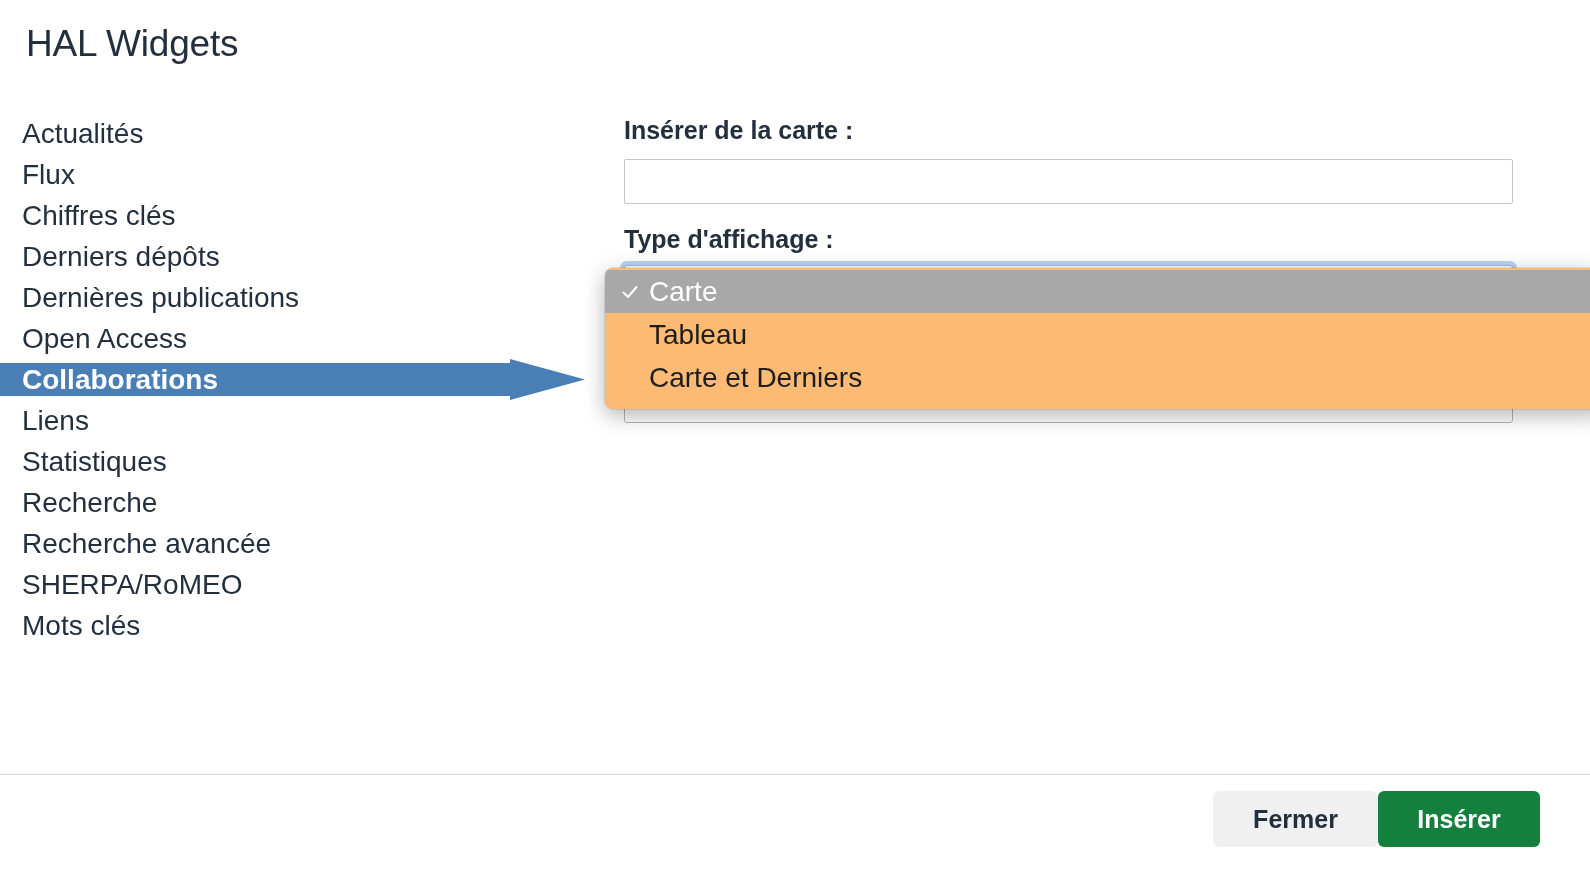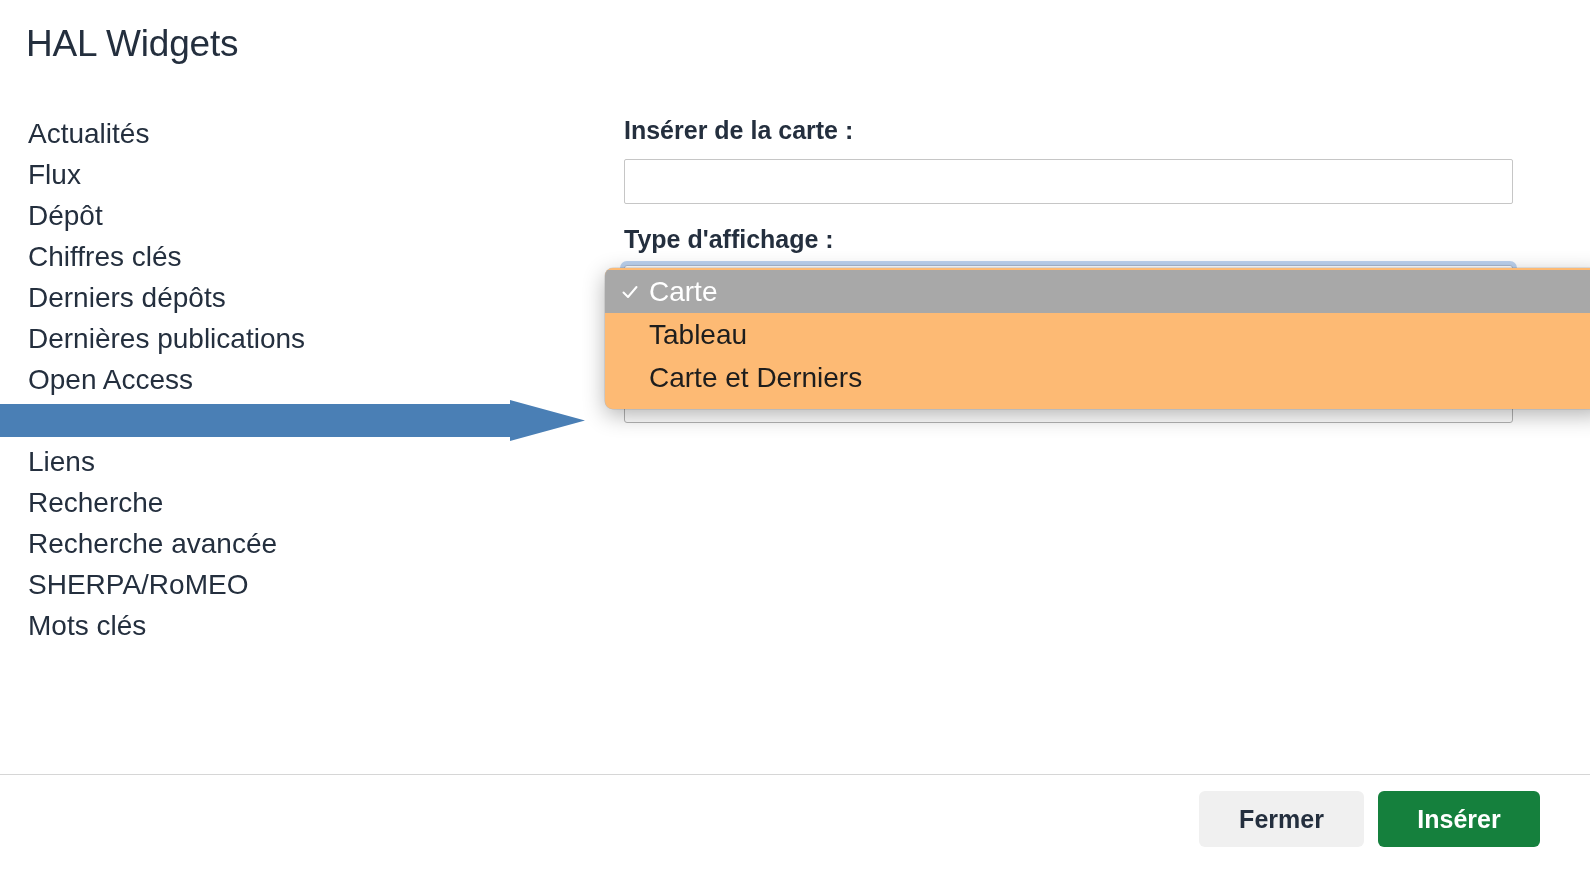--- a/index.html
+++ b/index.html
@@ -74,21 +74,21 @@
     list-style: none;
     margin: 0;
     padding: 0;
   }
   .widget-item {
     position: relative;
     height: 41px;
     line-height: 41px;
     font-size: 28px;
     color: #242f3e;
-    padding-left: 28px;
+    padding-left: 22px;
     white-space: nowrap;
     cursor: pointer;
   }
   .widget-item.selected {
     color: #ffffff;
     font-weight: 700;
     z-index: 2;
   }
   .widget-item.selected .arrow-bg {
     position: absolute;
@@ -225,21 +225,20 @@
     height: 101px;
     border-top: 1px solid #d6d6d6;
     z-index: 40;
     background: #ffffff;
   }
   .footer-buttons {
     position: absolute;
     right: 50px;
     top: 16px;
     display: flex;
-    gap: 14px;
   }
   .btn {
     height: 56px;
     min-width: 165px;
     border: none;
     border-radius: 6px;
     font-family: "Liberation Sans", sans-serif;
     font-size: 25px;
     font-weight: 700;
     cursor: pointer;
@@ -274,43 +273,44 @@
   <div class="dialog-body">
 
     <ul class="widget-list">
       <li class="widget-item">
         <span class="label">Actualités</span>
       </li>
       <li class="widget-item">
         <span class="label">Flux</span>
       </li>
       <li class="widget-item">
-        <span class="label">Dépôt</span>
-      </li>
-      <li class="widget-item">
         <span class="label">Chiffres clés</span>
       </li>
       <li class="widget-item">
         <span class="label">Derniers dépôts</span>
       </li>
       <li class="widget-item">
         <span class="label">Dernières publications</span>
       </li>
       <li class="widget-item">
         <span class="label">Open Access</span>
       </li>
       <li class="widget-item selected">
         <span class="arrow-bg">
           <svg viewBox="0 0 585 41" preserveAspectRatio="none" aria-hidden="true">
             <path d="M0 4 L510 4 L510 0 L585 20.5 L510 41 L510 37 L0 37 Z" fill="#4a7fb5"></path>
           </svg>
         </span>
+        <span class="label">Collaborations</span>
       </li>
       <li class="widget-item">
         <span class="label">Liens</span>
+      </li>
+      <li class="widget-item">
+        <span class="label">Statistiques</span>
       </li>
       <li class="widget-item">
         <span class="label">Recherche</span>
       </li>
       <li class="widget-item">
         <span class="label">Recherche avancée</span>
       </li>
       <li class="widget-item">
         <span class="label">SHERPA/RoMEO</span>
       </li>

